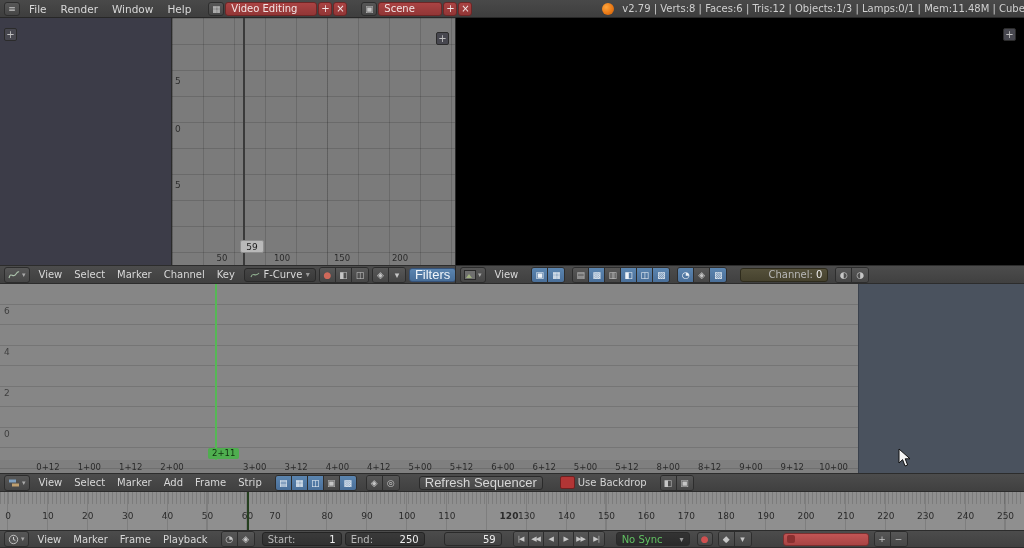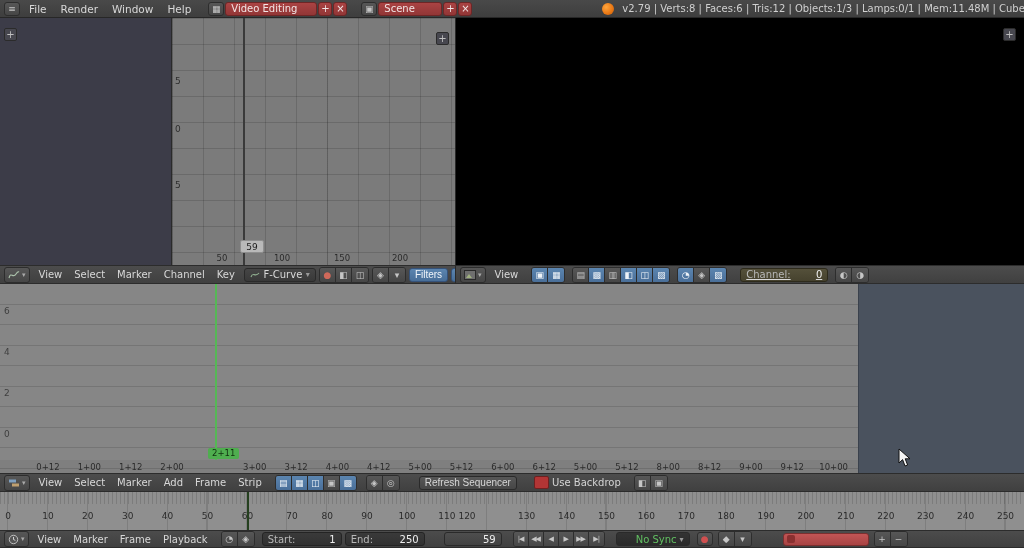--- a/index.html
+++ b/index.html
@@ -20,21 +20,21 @@
   .acc-blue{background:linear-gradient(#5b85b0,#4a6f99);color:#eef3f8;}
   .acc-red{color:#d0695a;}
 
   .field{display:inline-flex;align-items:center;gap:3px;height:14px;border-radius:3px;padding:0 5px;
          box-sizing:border-box;background:linear-gradient(#454545,#393939);border:1px solid #2a2a2a;
          font-size:10px;color:#d8d8d8;flex:none;white-space:nowrap;}
   .field.red{background:linear-gradient(#aa4343,#923636);border-color:#6e2626;color:#f2e5e5;}
   .field.red.sq{width:14px;justify-content:center;padding:0;}
   .arrow{color:#9a9a9a;font-size:8px;}
   .btn{height:14px;border:1px solid #2a2a2a;border-radius:3px;background:linear-gradient(#575757,#464646);
-       color:#d6d6d6;font-size:10px;padding:0 5px;display:inline-flex;align-items:center;flex:none;white-space:nowrap;}
+       color:#d6d6d6;font-size:13px;padding:0 5px;display:inline-flex;align-items:center;flex:none;white-space:nowrap;}
   .btn.blue{background:linear-gradient(#5b85b0,#486e98);border-color:#35527a;color:#f0f5fa;}
 
   .ed-icon{display:inline-flex;align-items:center;gap:2px;height:14px;padding:0 3px;
            background:linear-gradient(#575757,#464646);border:1px solid #2d2d2d;border-radius:3px;flex:none;}
   .dd{font-style:normal;font-size:7px;color:#aaa;}
 
   .ruler-label{position:absolute;transform:translateX(-50%);font-size:8.5px;color:#2b2b2b;white-space:nowrap;top:2px;}
   .v-label{position:absolute;left:3px;font-size:9px;color:#2e2e2e;}
 
   
@@ -71,21 +71,21 @@
                 border-left:1px solid #2a2a2a;box-sizing:border-box;}
 
   
   .hdr{position:absolute;display:flex;align-items:center;gap:3px;padding:0 4px;box-sizing:border-box;
        background:linear-gradient(#4c4c4c,#404040);border-top:1px solid #2c2c2c;border-bottom:1px solid #2c2c2c;overflow:hidden;}
   .graph-hdr{left:0;top:265px;width:455px;height:19px;}
   .preview-hdr{left:455px;top:265px;width:569px;height:19px;border-left:1px solid #2a2a2a;}
   .seq-hdr{left:0;top:473px;width:1024px;height:19px;}
   .tl-hdr{left:0;top:530px;width:1024px;height:18px;}
   .mode-field{width:72px;justify-content:space-between;}
-  .channel-field{width:88px;justify-content:space-between;background:linear-gradient(#54503a,#46422e);border-color:#2e2b1c;text-decoration:underline;}
+  .channel-field{width:88px;justify-content:flex-end;background:linear-gradient(#54503a,#46422e);border-color:#2e2b1c;}
 
   
   .sequencer{position:absolute;left:0;top:284px;width:1024px;height:189px;background-color:#868686;overflow:hidden;
     background-image:repeating-linear-gradient(to bottom, transparent 0 19.5px, rgba(0,0,0,.13) 19.5px 20.5px);}
   .seq-dark{position:absolute;left:858px;top:0;width:166px;height:189px;background:#4a525e;border-left:1px solid #3a414c;box-sizing:border-box;}
   .seq-chan{position:absolute;left:0;top:0;width:16px;height:100%;pointer-events:none;}
   .seq-chan .v-label{left:4px;color:#3f3f3f;}
   .seq-ruler{position:absolute;left:0;bottom:0;width:858px;height:13px;background:rgba(0,0,0,.05);}
   .seq-playhead{position:absolute;left:215px;top:0;width:2px;height:176px;background:#55b855;}
   .playhead-label{position:absolute;left:208px;top:164px;height:11px;padding:0 4px;background:#4fae4f;color:#10300f;
@@ -102,21 +102,21 @@
   .tl-ruler .ruler-label{top:3px;font-size:9px;}
   .tl-playhead{position:absolute;left:247px;top:0;width:2px;height:38px;background:#25401f;}
 
   
   .num-field{min-width:80px;justify-content:space-between;background:linear-gradient(#3a3a3a,#313131);border-color:#242424;}
   .lab{color:#b8b8b8;}
   .val{color:#efefef;}
   .frame-field{width:58px;justify-content:flex-end;background:linear-gradient(#4e4e4e,#424242);margin-left:16px;}
   .pb{margin-left:8px;}
   .pb .icon-btn{width:15px;font-size:7px;letter-spacing:-1px;}
-  .sync-field{width:74px;justify-content:flex-end;background:linear-gradient(#333,#2a2a2a);margin-left:8px;}
+  .sync-field{width:74px;justify-content:space-between;background:linear-gradient(#333,#2a2a2a);margin-left:8px;}
   .rec{margin-left:4px;color:#d05050;}
   .keyset-field{width:86px;height:13px;border-radius:3px;background:linear-gradient(#c25555,#a84444);
                 border:1px solid #7c2f2f;display:inline-flex;align-items:center;padding:0 3px;flex:none;
                 box-sizing:border-box;margin-left:28px;}
   .ks-icon{width:8px;height:8px;background:#8a3030;border-radius:2px;}
   .swatch{width:13px;height:11px;background:#b23535;border:1px solid #6e2020;border-radius:2px;flex:none;margin-left:14px;}
   .backdrop-label{font-size:10px;color:#d4d4d4;white-space:nowrap;}
 </style>
 </head>
 <body>
@@ -324,26 +324,26 @@
     <div class="tl-minor"></div>
     <div class="tl-major"></div>
     <div class="tl-ruler">
         <span class="ruler-label" style="left: 8px;">0</span>
         <span class="ruler-label" style="left: 47.9px;">10</span>
         <span class="ruler-label" style="left: 87.8px;">20</span>
         <span class="ruler-label" style="left: 127.7px;">30</span>
         <span class="ruler-label" style="left: 167.6px;">40</span>
         <span class="ruler-label" style="left: 207.5px;">50</span>
         <span class="ruler-label" style="left: 247.4px;">60</span>
-        <span class="ruler-label" style="left: 292px;">70</span>
+        <span class="ruler-label" style="left: 275px;">70</span>
         <span class="ruler-label" style="left: 327.2px;">80</span>
         <span class="ruler-label" style="left: 367.1px;">90</span>
         <span class="ruler-label" style="left: 407px;">100</span>
         <span class="ruler-label" style="left: 446.9px;">110</span>
-        <span class="ruler-label" style="left: 467px;">120</span>
+        <span class="ruler-label" style="left: 509px; font-weight: bold;">120</span>
         <span class="ruler-label" style="left: 526.7px;">130</span>
         <span class="ruler-label" style="left: 566.6px;">140</span>
         <span class="ruler-label" style="left: 606.5px;">150</span>
         <span class="ruler-label" style="left: 646.4px;">160</span>
         <span class="ruler-label" style="left: 686.3px;">170</span>
         <span class="ruler-label" style="left: 726.2px;">180</span>
         <span class="ruler-label" style="left: 766.1px;">190</span>
         <span class="ruler-label" style="left: 806px;">200</span>
         <span class="ruler-label" style="left: 845.9px;">210</span>
         <span class="ruler-label" style="left: 885.8px;">220</span>

